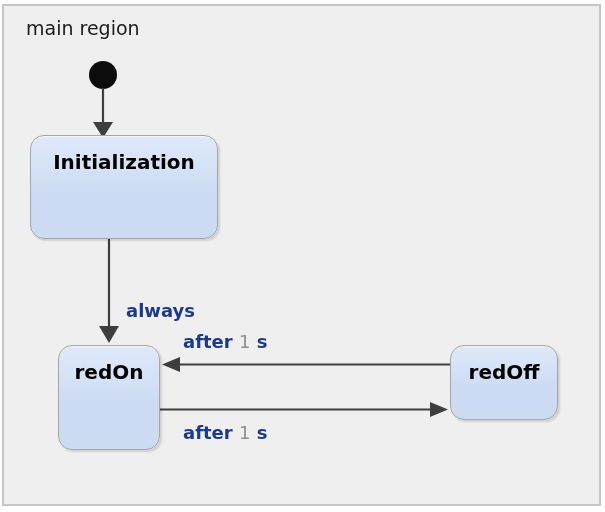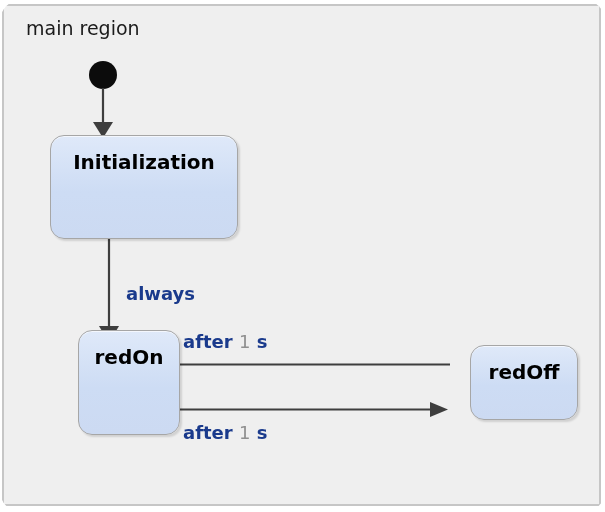--- a/index.html
+++ b/index.html
@@ -3,21 +3,20 @@
 <meta charset="utf-8">
 <style>
   html, body { margin: 0; padding: 0; background: #ffffff; }
   #screen {
     position: relative;
     width: 605px;
     height: 512px;
     background: #ffffff;
     font-family: "DejaVu Sans", "Liberation Sans", sans-serif;
     overflow: hidden;
-    border-radius: 21px;
   }
   .canvas-panel {
     position: absolute;
     left: 2px; top: 4px;
     width: 595px; height: 498px;
     background: #efefef;
     border: 2px solid #c6c6c6;
   }
   .region-label {
     position: absolute;
@@ -31,21 +30,20 @@
     left: 0; top: 0;
     width: 605px; height: 512px;
   }
   .state {
     position: absolute;
     box-sizing: border-box;
     border: 1.5px solid #a6a6a6;
     border-radius: 14px;
     background: linear-gradient(180deg, #dfe9f9 0%, #cddcf4 55%, #ccdaf2 100%);
     box-shadow: 2px 2px 2px rgba(0,0,0,0.13), inset 0 1px 0 rgba(255,255,255,0.65);
-    margin-left: 20px;
   }
   .state-name {
     margin-top: 14px;
     text-align: center;
     font-size: 20px;
     font-weight: bold;
     color: #000000;
     white-space: nowrap;
   }
   .t-label {
@@ -91,29 +89,29 @@
     <g>
       <line x1="160" y1="409.5" x2="432" y2="409.5" stroke="#3e3e3e" stroke-width="2.2"></line>
       <polygon points="430,402 430,417 448,409.5" fill="#3e3e3e"></polygon>
     </g>
   </svg>
 
   <div class="state" style="left:30px; top:135px; width:188px; height:104px;">
     <div class="state-name">Initialization</div>
   </div>
 
-  <div class="state" style="left:58px; top:330px; width:102px; height:105px;">
+  <div class="state" style="left:58px; top:345px; width:102px; height:105px;">
     <div class="state-name">redOn</div>
   </div>
 
   <div class="state" style="left:450px; top:345px; width:108px; height:75px;">
     <div class="state-name">redOff</div>
   </div>
 
-  <div class="t-label" style="left:126px; top:283px;">always</div>
+  <div class="t-label" style="left:126px; top:300px;">always</div>
 
   <div class="t-label" style="left:183px; top:331px;">
     <span class="kw">after</span>
     <span class="val">1</span>
     <span class="kw">s</span>
   </div>
 
   <div class="t-label" style="left:183px; top:422px;">
     <span class="kw">after</span>
     <span class="val">1</span>

